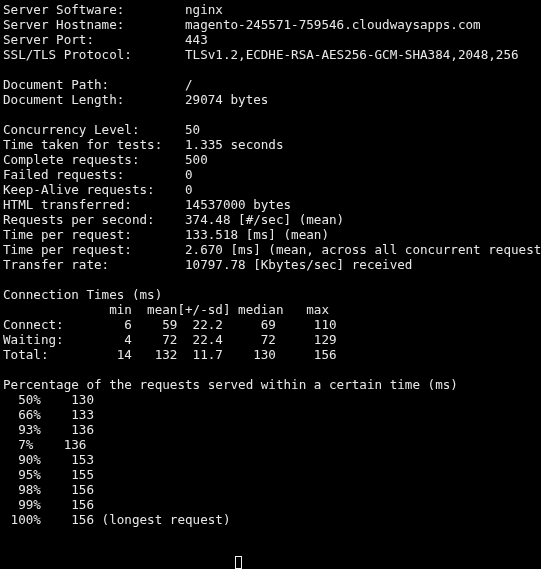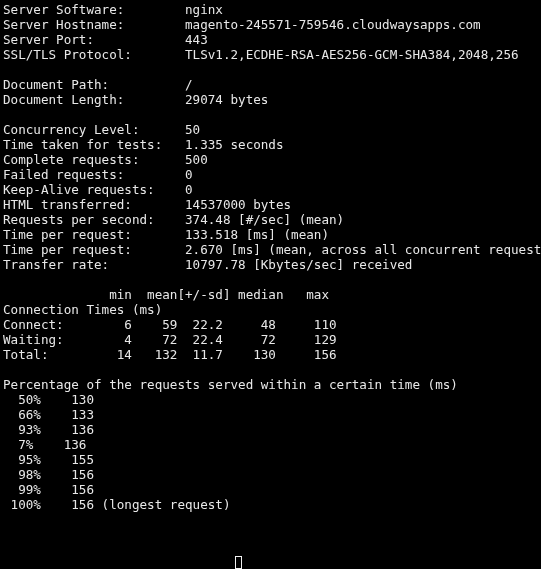--- a/index.html
+++ b/index.html
@@ -66,30 +66,31 @@
       <div class="line">Time taken for tests:   1.335 seconds</div>
       <div class="line">Complete requests:      500</div>
       <div class="line">Failed requests:        0</div>
       <div class="line">Keep-Alive requests:    0</div>
       <div class="line">HTML transferred:       14537000 bytes</div>
       <div class="line">Requests per second:    374.48 [#/sec] (mean)</div>
       <div class="line">Time per request:       133.518 [ms] (mean)</div>
       <div class="line">Time per request:       2.670 [ms] (mean, across all concurrent requests)</div>
       <div class="line">Transfer rate:          10797.78 [Kbytes/sec] received</div>
       <div class="line blank"></div>
+      <div class="line">Connection Times (ms)</div>
       <div class="line">              min  mean[+/-sd] median   max</div>
-      <div class="line">Connection Times (ms)</div>
-      <div class="line">Connect:        6    59  22.2     48     110</div>
+      <div class="line">Connect:        6    59  22.2     69     110</div>
       <div class="line">Waiting:        4    72  22.4     72     129</div>
       <div class="line">Total:         14   132  11.7    130     156</div>
       <div class="line blank"></div>
       <div class="line">Percentage of the requests served within a certain time (ms)</div>
       <div class="line">  50%    130</div>
       <div class="line">  66%    133</div>
       <div class="line">  93%    136</div>
       <div class="line">  7%    136</div>
+      <div class="line">  90%    153</div>
       <div class="line">  95%    155</div>
       <div class="line">  98%    156</div>
       <div class="line">  99%    156</div>
       <div class="line"> 100%    156 (longest request)</div>
     </div>
   <div id="cursor"></div>
 </div>
 
 </body></html>

